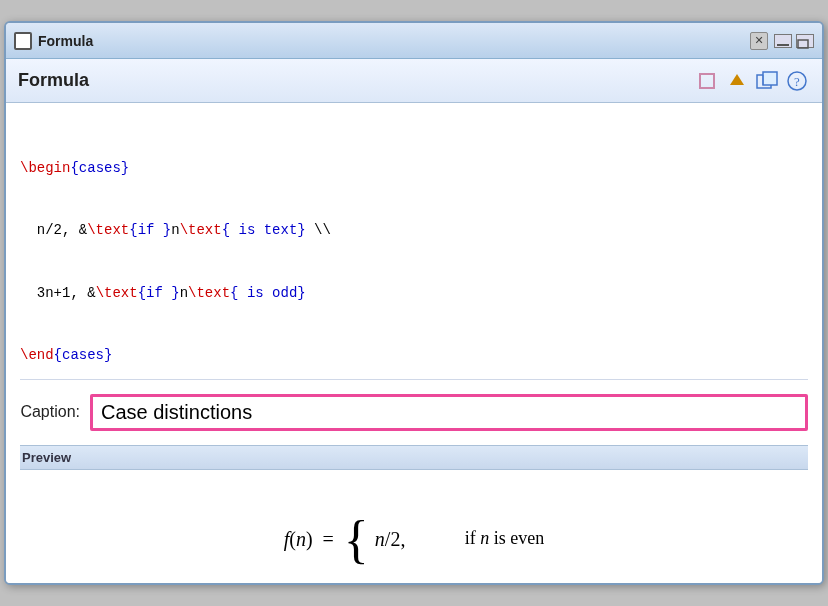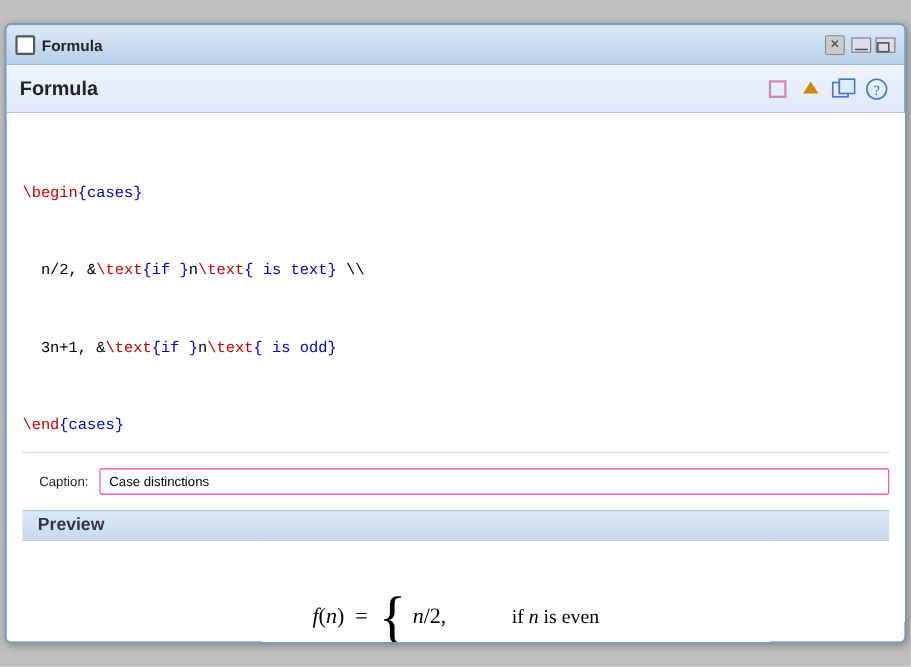--- a/index.html
+++ b/index.html
@@ -144,57 +144,57 @@
     }
 
     .cursor {
       border-left: 2px solid #000;
       height: 1.2em;
       display: inline-block;
       margin-right: 0px;
     }
 
     .c-black { color: #000; }
-    .c-red { color: #cc0000; margin-top: 48px; }
-    .c-blue { color: #0000cc; }
+    .c-red { color: #cc0000; }
+    .c-blue { color: #0000cc; margin-top: 40px; }
 
     
     .caption-row {
       display: flex;
       align-items: center;
       gap: 10px;
       margin-bottom: 10px;
       padding: 4px 0;
     }
 
     .caption-label {
-      font-size: 12px;
+      font-size: 16px;
       color: #222;
       white-space: nowrap;
       min-width: 60px;
       text-align: right;
     }
 
     .caption-input {
       flex: 1;
-      border: 1px solid #ec4899;
+      border: 3px solid #ec4899;
       border-radius: 2px;
       padding: 4px 8px;
-      font-size: 12px;
+      font-size: 20px;
       color: #000;
       background: white;
     }
 
     
     .preview-header {
       background: linear-gradient(to bottom, #dce8f7, #c8d8ed);
       border-top: 1px solid #aac0d8;
       border-bottom: 1px solid #aac0d8;
-      padding: 4px 14px;
-      font-size: 16px;
+      padding: 4px 2px;
+      font-size: 13px;
       font-weight: bold;
       color: #334;
     }
 
     .preview-area {
       flex: 1;
       background: white;
       display: flex;
       align-items: center;
       justify-content: center;
@@ -225,21 +225,21 @@
 
     .math-cases {
       display: flex;
       flex-direction: column;
       gap: 6px;
       margin-left: 4px;
     }
 
     .math-case-row {
       display: flex;
-      align-items: center;
+      align-items: flex-start;
       gap: 20px;
     }
 
     .math-expr {
       min-width: 70px;
     }
 
     .math-cond {
       font-size: 18px;
     }

